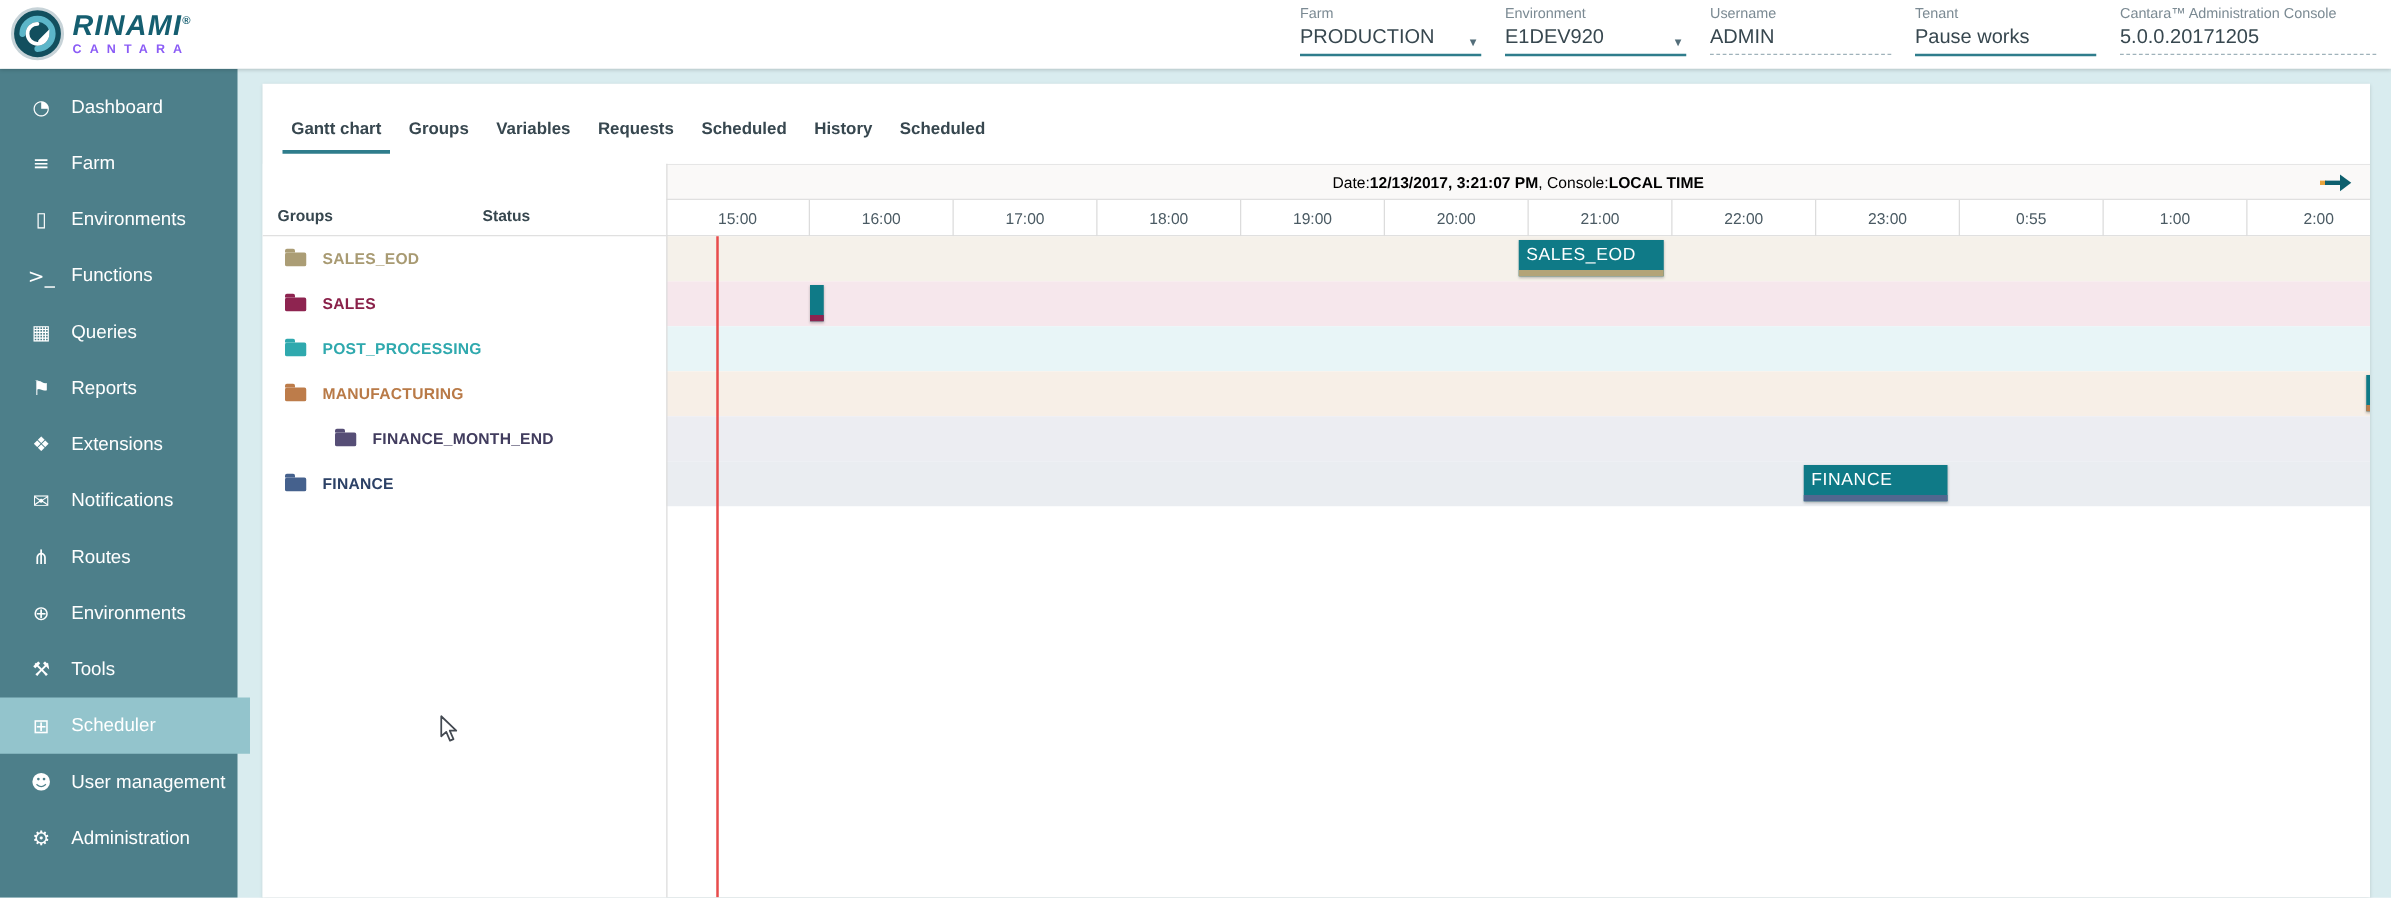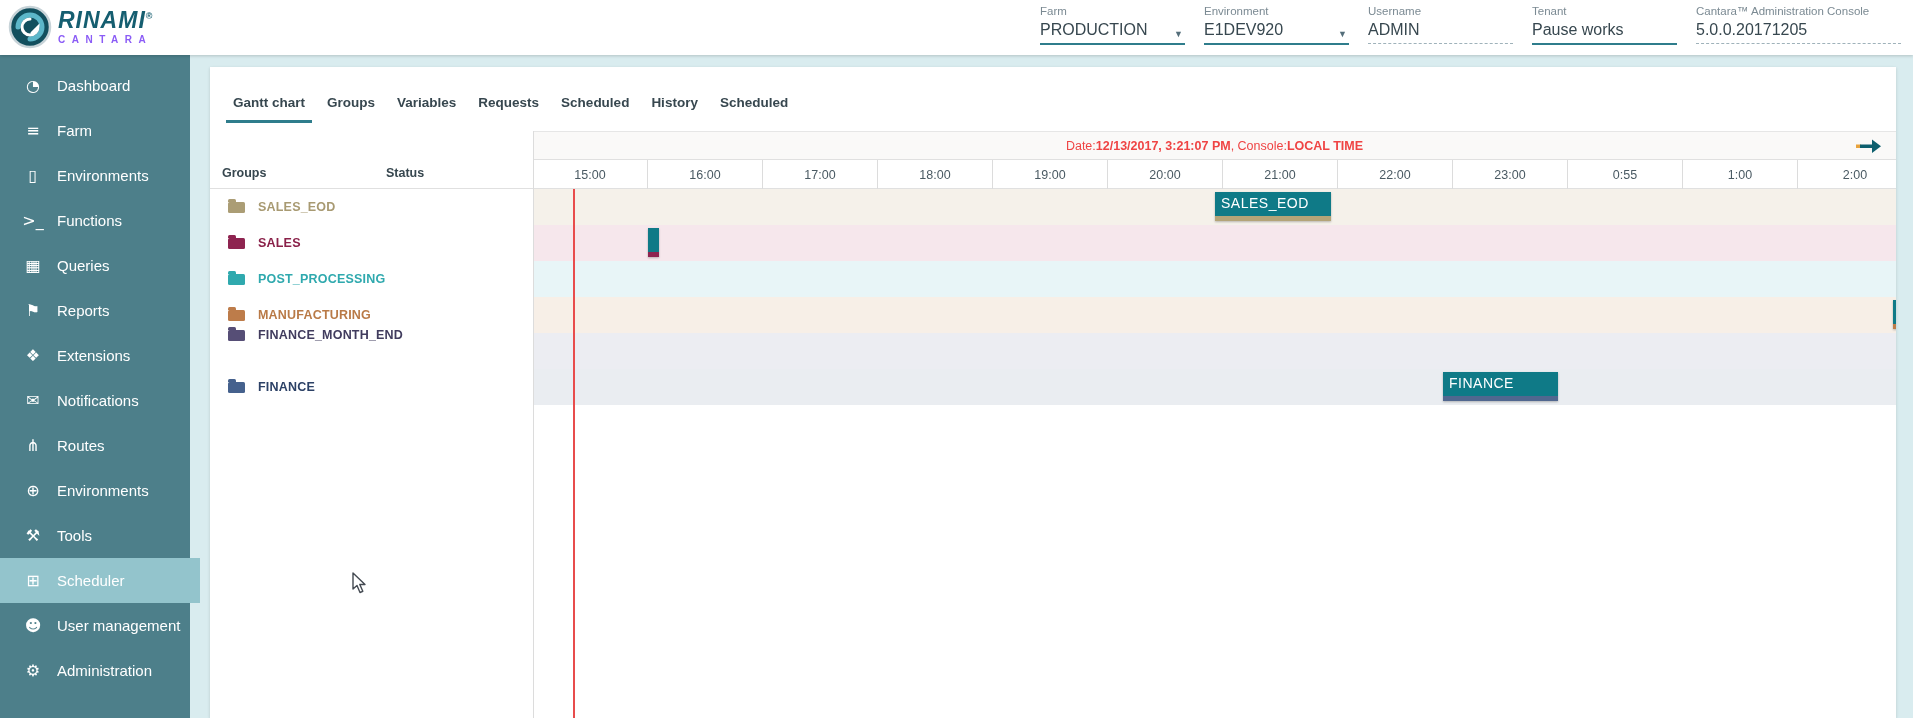--- a/index.html
+++ b/index.html
@@ -55,21 +55,21 @@
   .folder::before { content:""; position:absolute; left:0; top:-3px; width:8px; height:3px;
     border-radius:1.5px 1.5px 0 0; background:inherit; }
   .grow .glabel { margin-left:13px; font-size:12.5px; font-weight:700; letter-spacing:.2px; }
 
   
   .gantt { position:absolute; left:323px; top:64px; right:0; bottom:0; overflow:hidden; }
   .vdivider { position:absolute; left:323px; top:64px; bottom:0; width:1px; background:#dcdcdc; z-index:5; }
 
   .datebar { position:absolute; left:0; top:0; right:0; height:29px; background:#faf9f8;
     border-top:1px solid #e6e6e6; border-bottom:1px solid #e0e0e0;
-    display:flex; align-items:center; justify-content:center; font-size:12.5px; color:#ef4444; }
+    display:flex; align-items:center; justify-content:center; font-size:12.5px; color:#000000; }
   .datebar b { font-weight:700; }
   .date-arrow { position:absolute; right:14px; top:6px; cursor:pointer; }
 
   .hoursrow { position:absolute; left:0; top:29px; height:29px; width:1380px; display:flex;
     border-bottom:1px solid #e0e0e0; background:#fff; }
   .hourcell { width:115px; height:29px; flex-shrink:0; border-right:1px solid #dcdcdc;
     display:flex; align-items:center; justify-content:center;
     font-size:12.5px; color:#4a5a63; }
 
   .bands { position:absolute; left:0; top:58px; right:0; }
@@ -216,21 +216,21 @@
       <span class="glabel" style="color: rgb(47, 169, 174);">POST_PROCESSING</span>
     </div>
       <div class="grow" style="top: 94px;">
       <span class="folder" style="background: rgb(142, 36, 80);"></span>
       <span class="glabel" style="color: rgb(138, 33, 73);">SALES</span>
     </div>
       <div class="grow" style="top: 166px;">
       <span class="folder" style="background: rgb(189, 124, 74);"></span>
       <span class="glabel" style="color: rgb(185, 122, 71);">MANUFACTURING</span>
     </div>
-      <div class="grow" style="top: 186px;">
+      <div class="grow" style="top: 202px; padding-left: 40px;">
       <span class="folder" style="background: rgb(86, 78, 118);"></span>
       <span class="glabel" style="color: rgb(65, 60, 94);">FINANCE_MONTH_END</span>
     </div>
       <div class="grow" style="top: 238px;">
       <span class="folder" style="background: rgb(69, 97, 141);"></span>
       <span class="glabel" style="color: rgb(44, 65, 102);">FINANCE</span>
     </div>
     </div>
 
   <div class="vdivider"></div>

